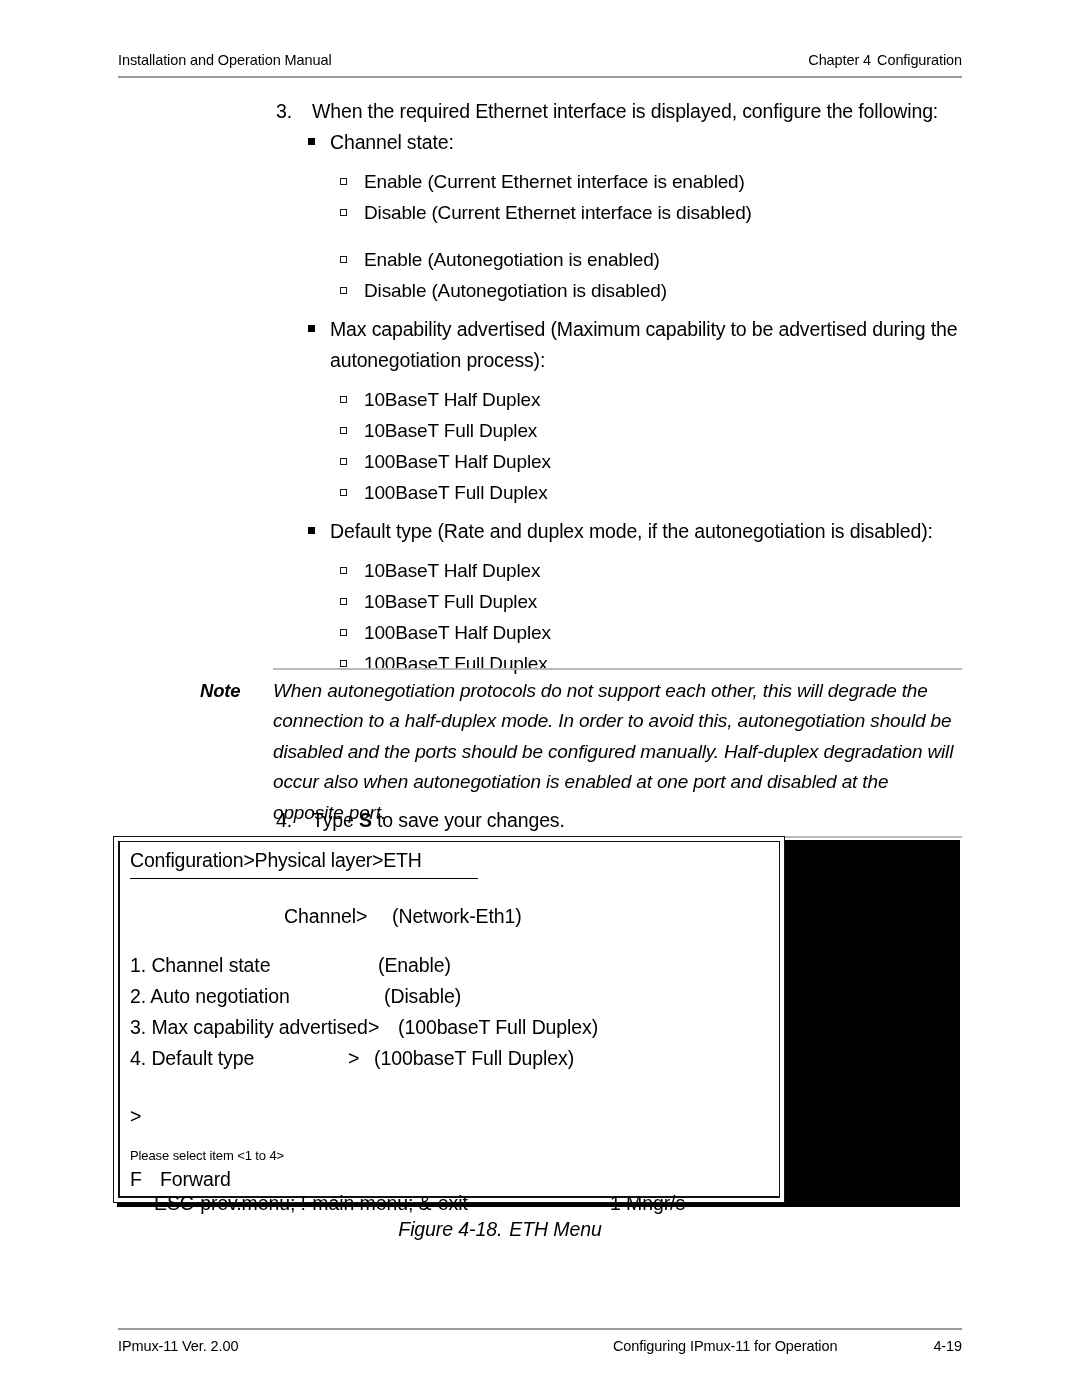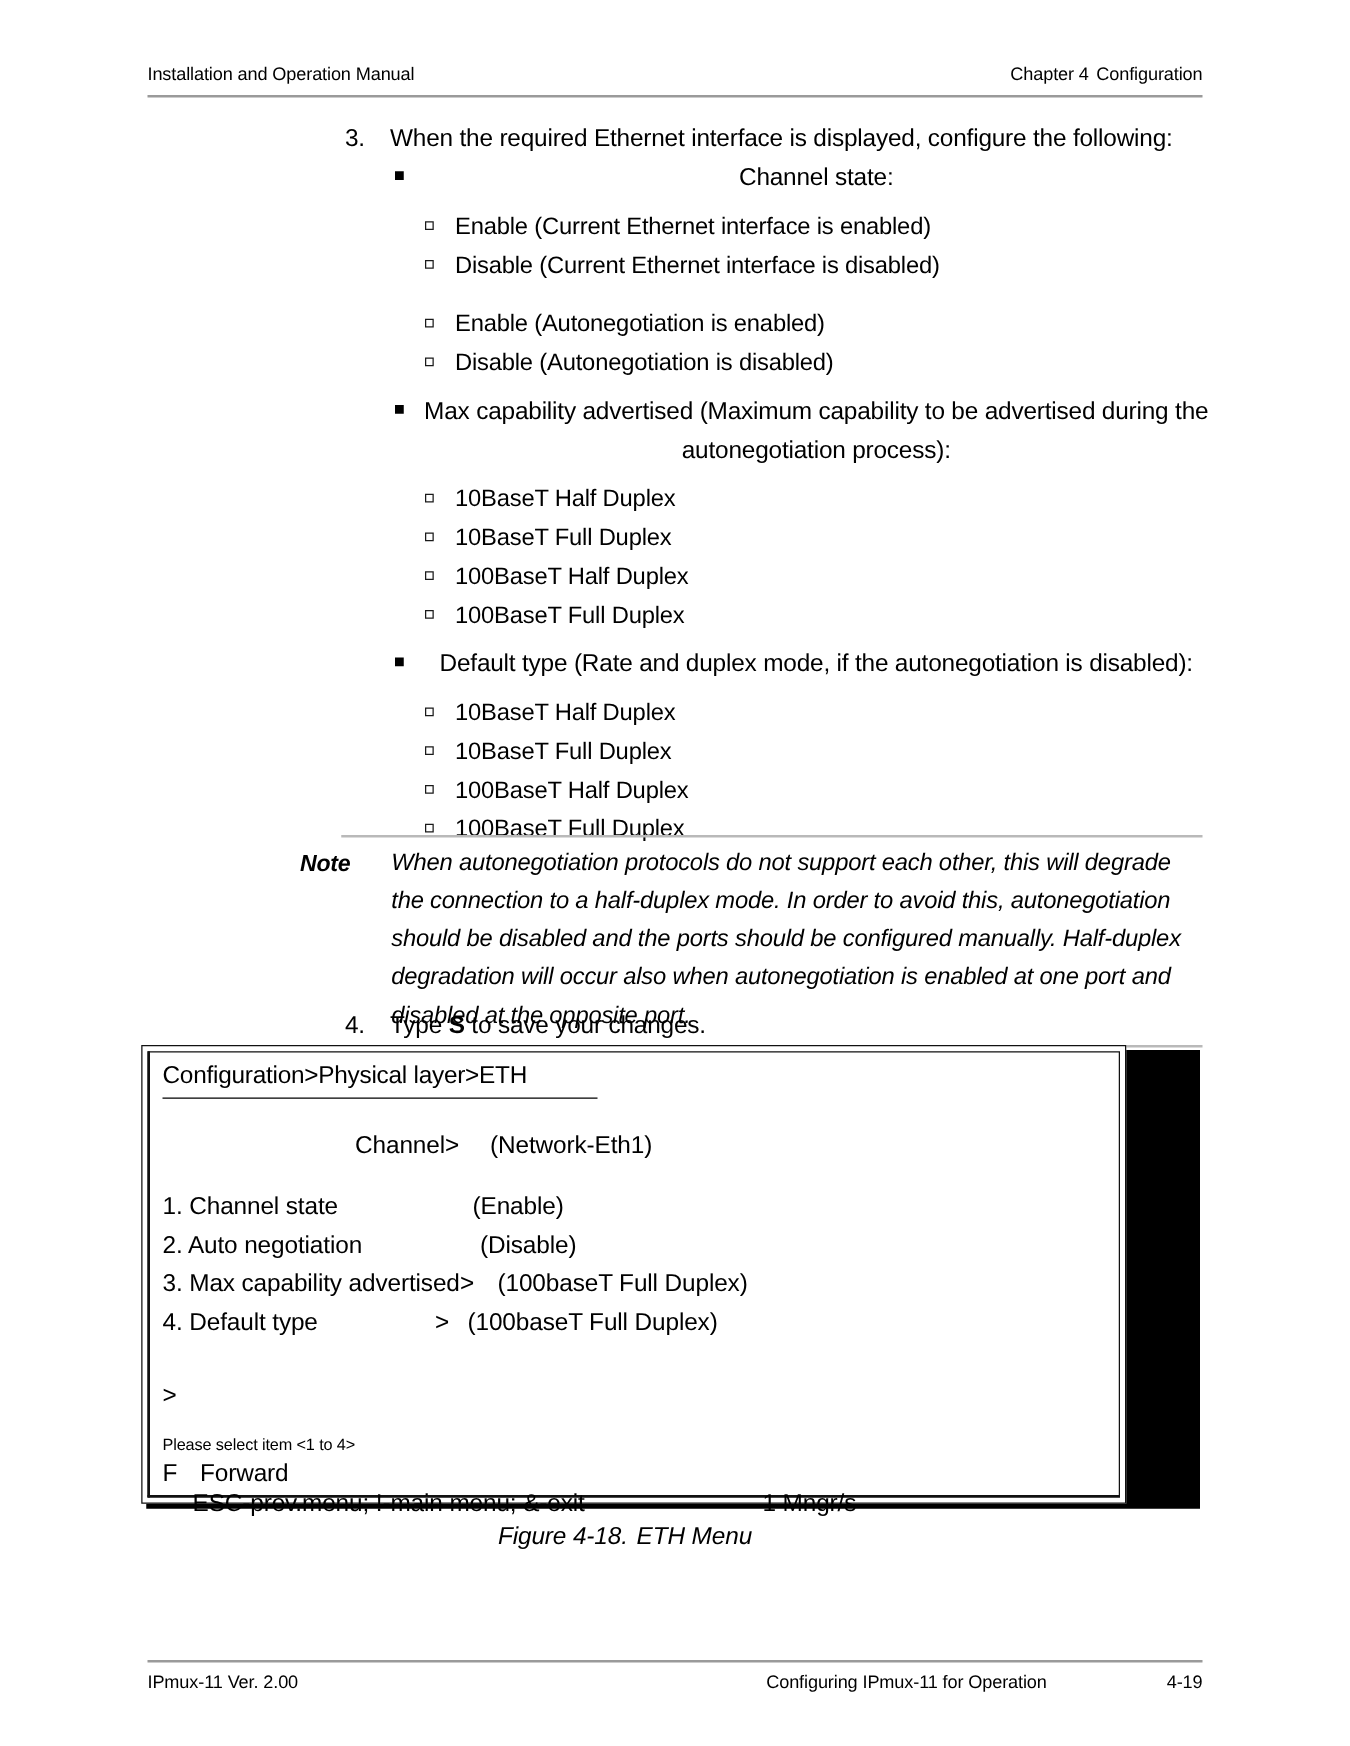--- a/index.html
+++ b/index.html
@@ -72,21 +72,20 @@
   .step .txt { flex: 1 1 auto; }
 
   
   .b1 {
     display: flex;
     margin-left: 308px;
     font-size: 19.5px;
     line-height: 31px;
     letter-spacing: -0.15px;
     max-width: 668px;
-    text-align: center;
   }
   .b1 .mk {
     flex: 0 0 22px;
     width: 22px;
     position: relative;
     top: 0px;
   }
   .b1 .mk i {
     display: inline-block;
     width: 7px;
@@ -140,21 +139,20 @@
     padding: 6px 0 8px 0;
   }
   .note-label {
     flex: 0 0 73px;
     width: 73px;
     font-weight: bold;
     font-style: italic;
     font-size: 18.5px;
     line-height: 30px;
     letter-spacing: -0.2px;
-    margin-left: 40px;
   }
   .note-text {
     flex: 1 1 auto;
     font-style: italic;
     font-size: 19px;
     line-height: 30.5px;
     letter-spacing: -0.15px;
   }
 
   
@@ -187,21 +185,21 @@
     left: 4px;
     top: 4px;
     width: 843px;
     height: 367px;
     background: #000000;
   }
   .term-outer {
     position: absolute;
     left: 0;
     top: 0;
-    width: 788px;
+    width: 672px;
     height: 367px;
     background: #ffffff;
     border: 1.5px solid #111111;
     box-sizing: border-box;
   }
   .term-inner {
     position: absolute;
     left: 4px;
     top: 4px;
     right: 4px;

